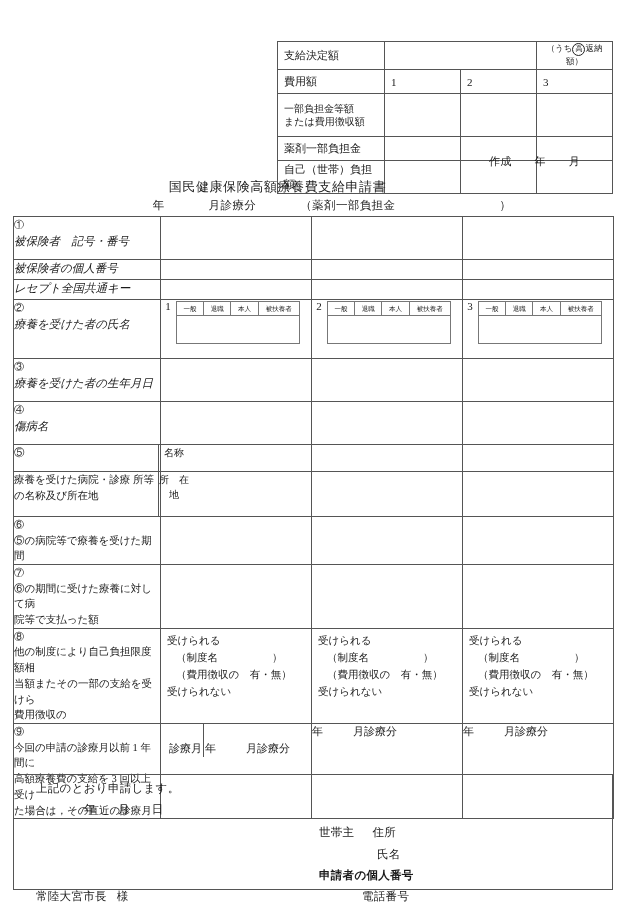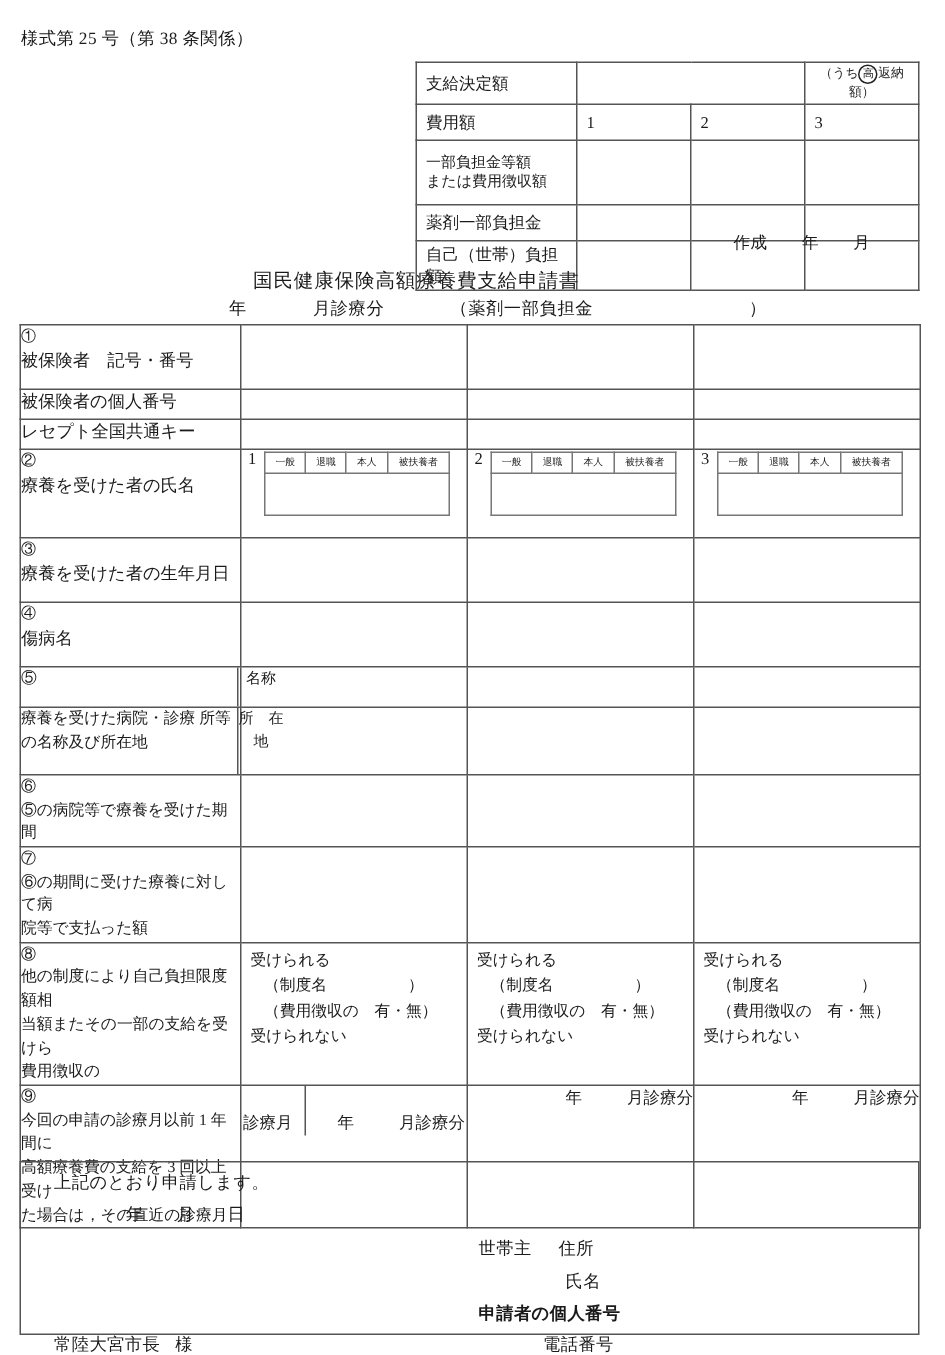--- a/index.html
+++ b/index.html
@@ -112,21 +112,21 @@
   table.mainform > tbody > tr > td {
     border: 1px solid #555;
     vertical-align: top;
     padding: 0;
   }
   .lbl-cell {
     padding: 3px 5px 3px 6px;
     line-height: 1.55;
   }
   .lbl-cell .num { display: block; font-size: 10px; }
-  .lbl-cell .txt { display: block; font-size: 11.5px; }
+  .lbl-cell .txt { display: block; font-size: 11.5px; font-style: italic; }
   .lbl-cell .txt-sm { display: block; font-size: 10.5px; line-height: 1.5; }
 
   
   .persbox { width: 100%; border-collapse: collapse; table-layout: fixed; }
   .persbox td {
     border: 0;
     padding: 0;
     vertical-align: top;
   }
   .persnum {
@@ -184,22 +184,22 @@
   
   .optblk {
     padding: 3px 6px;
     font-size: 10.5px;
     line-height: 1.62;
   }
   .optblk .indent { padding-left: 9px; }
   .optblk .sp-a { display: inline-block; width: 54px; }
 
   
-  .r9lbl { width: 40px; text-align: left; font-size: 11px; padding-top: 17px; }
-  .r9date { font-size: 11px; text-align: right; padding-top: 17px; }
+  .r9lbl { width: 40px; text-align: right; font-size: 11px; padding-top: 17px; }
+  .r9date { font-size: 11px; text-align: left; padding-top: 17px; }
   .r9date .g { display: inline-block; width: 30px; }
 
   
   .footer {
     position: absolute;
     left: 13px;
     top: 774px;
     width: 600px;
     height: 116px;
     border: 1px solid #555;
@@ -215,21 +215,20 @@
   .f-mynum { position: absolute; left: 305px; top: 93px; letter-spacing: .3px; font-weight: bold; }
   .f-tel { position: absolute; left: 348px; top: 114px; letter-spacing: .3px; }
   .f-mayor { position: absolute; left: 22px; top: 114px; letter-spacing: .3px; }
   .f-mayor .g { display: inline-block; width: 10px; }
 </style>
 </head>
 <body>
 
 <div class="page">
 
-  <div class="form-no">様式第 25 号（第 38 条関係）</div>
 
   <table class="amounts">
     <tbody>
       <tr>
         <td class="lbl">支給決定額</td>
         <td colspan="2"></td>
         <td class="henno"><span>（うち</span><span class="circ">高</span><span>返納額）</span></td>
       </tr>
       <tr>
         <td class="lbl">費用額</td>

